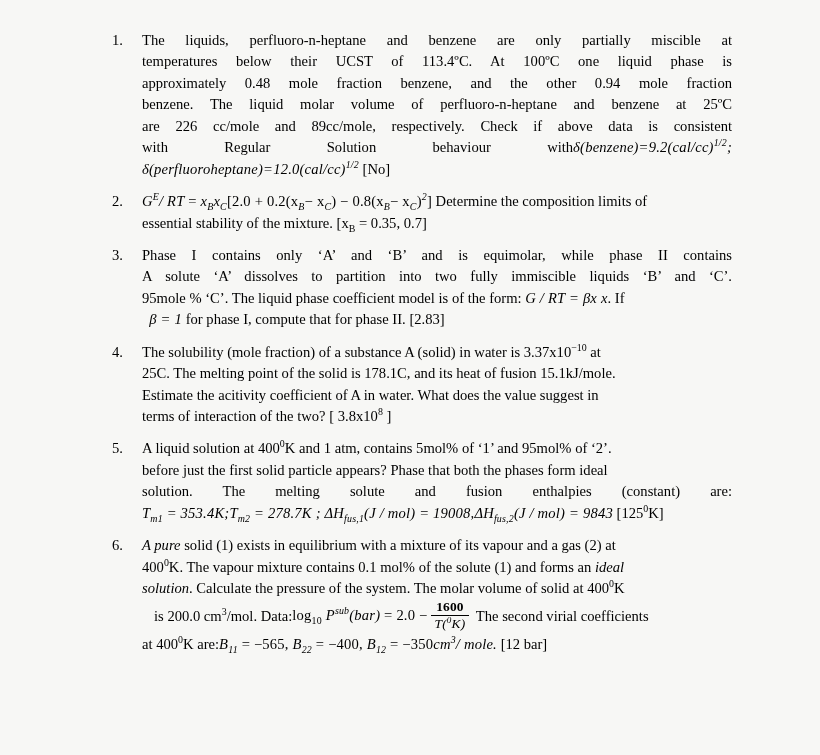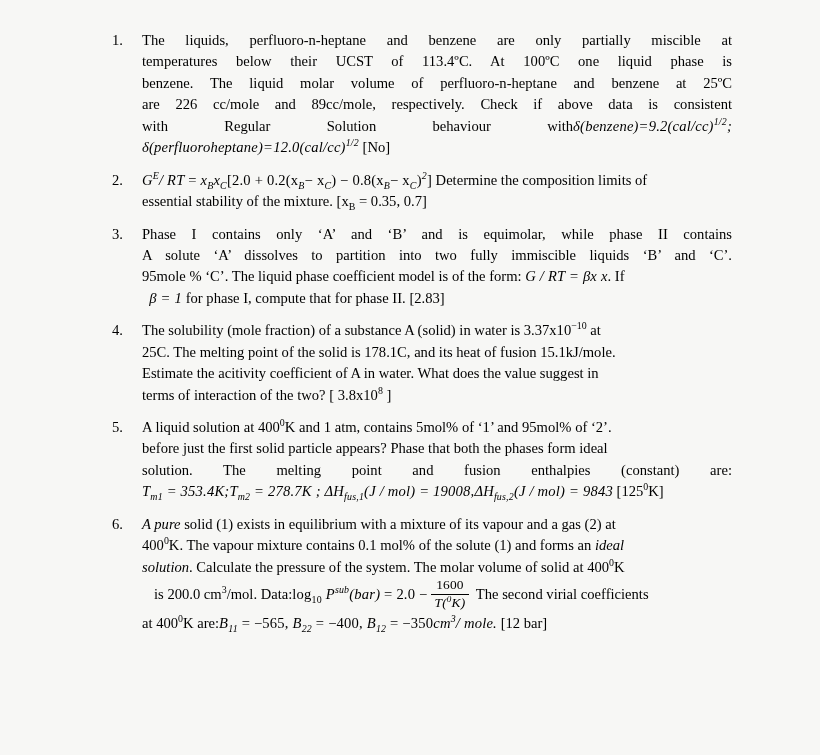--- a/index.html
+++ b/index.html
@@ -76,20 +76,21 @@
     font-size: 0.92em;
     margin: 0 3px;
     position: relative;
     top: -1px;
   }
   .frac .top {
     display: block;
     border-bottom: 1px solid #000;
     padding: 0 4px;
     line-height: 1.25;
+    font-weight: bold;
   }
   .frac .bot {
     display: block;
     padding: 0 4px;
     line-height: 1.25;
   }
   .tallline {
     line-height: 2.1;
     margin-left: 12px;
   }
@@ -97,20 +98,21 @@
 </head>
 <body>
 
 <div class="page">
   <ol class="problems">
 
     <li class="problem">
       <span class="num">1.</span>
       <span class="jb">The liquids, perfluoro-n-heptane and benzene are only partially miscible at</span>
       <span class="jb">temperatures below their UCST of 113.4ºC. At 100ºC one liquid phase is</span>
+      <span class="jb">approximately 0.48 mole fraction benzene, and the other 0.94 mole fraction</span>
       <span class="jb">benzene. The liquid molar volume of perfluoro-n-heptane and benzene at 25ºC</span>
       <span class="jb">are 226 cc/mole and 89cc/mole, respectively. Check if above data is consistent</span>
       <span class="spread"><span>with Regular Solution behaviour with</span><span class="eq"><span>δ(benzene)=9.2(cal/cc)</span><sup>1/2</sup><span>;</span></span></span>
       <span class="jl"><span class="eq"><span>δ(perfluoroheptane)=12.0(cal/cc)</span><sup>1/2</sup></span> <span class="bd">[No]</span></span>
     </li>
 
     <li class="problem">
       <span class="num">2.</span>
       <span class="jl">
         <span class="eq"><span>G</span><sup>E</sup><span>/ RT</span> <span class="upr">=</span> <span>x</span><sub>B</sub><span>x</span><sub>C</sub><span class="upr">[2.0 + 0.2(x</span><sub>B</sub><span class="upr">− x</span><sub>C</sub><span class="upr">) − 0.8(x</span><sub>B</sub><span class="upr">− x</span><sub>C</sub><span class="upr">)</span><sup>2</sup><span class="upr">]</span></span>
@@ -132,21 +134,21 @@
       <span class="jl"><span>The solubility (mole fraction) of a substance A (solid) in water is  3.37x10</span><sup>−10</sup><span>  at</span></span>
       <span class="jl">25C. The melting point of the solid is 178.1C, and its heat of fusion 15.1kJ/mole.</span>
       <span class="jl">Estimate the acitivity coefficient of A in water. What does the value suggest in</span>
       <span class="jl"><span>terms of interaction of the two?</span> <span class="bd"><span>[ 3.8x10</span><sup>8</sup><span> ]</span></span></span>
     </li>
 
     <li class="problem">
       <span class="num">5.</span>
       <span class="jl"><span>A liquid solution at 400</span><sup>0</sup><span>K and 1 atm, contains 5mol% of ‘1’ and 95mol% of ‘2’.</span></span>
       <span class="jl">before just the first solid particle appears? Phase that both the phases form ideal</span>
-      <span class="spread">solution. The melting point and fusion enthalpies (constant) are:</span>
+      <span class="spread">solution. The melting solute and fusion enthalpies (constant) are:</span>
       <span class="jl">
         <span class="eq"><span>T</span><sub>m1</sub><span> = 353.4K;</span><span>T</span><sub>m2</sub><span> = 278.7K ;</span> <span>ΔH</span><sub>fus,1</sub><span>(J / mol)</span><span> = 19008,</span><span>ΔH</span><sub>fus,2</sub><span>(J / mol)</span><span> = 9843</span></span>
         <span class="bd"><span>[125</span><sup>0</sup><span>K]</span></span>
       </span>
     </li>
 
     <li class="problem">
       <span class="num">6.</span>
       <span class="jl"><span class="it">A pure</span><span> solid (1) exists in equilibrium with a mixture of its vapour and a gas (2) at</span></span>
       <span class="jl"><span>400</span><sup>0</sup><span>K. The vapour mixture contains 0.1 mol% of the solute (1) and forms an </span><span class="it">ideal</span></span>

